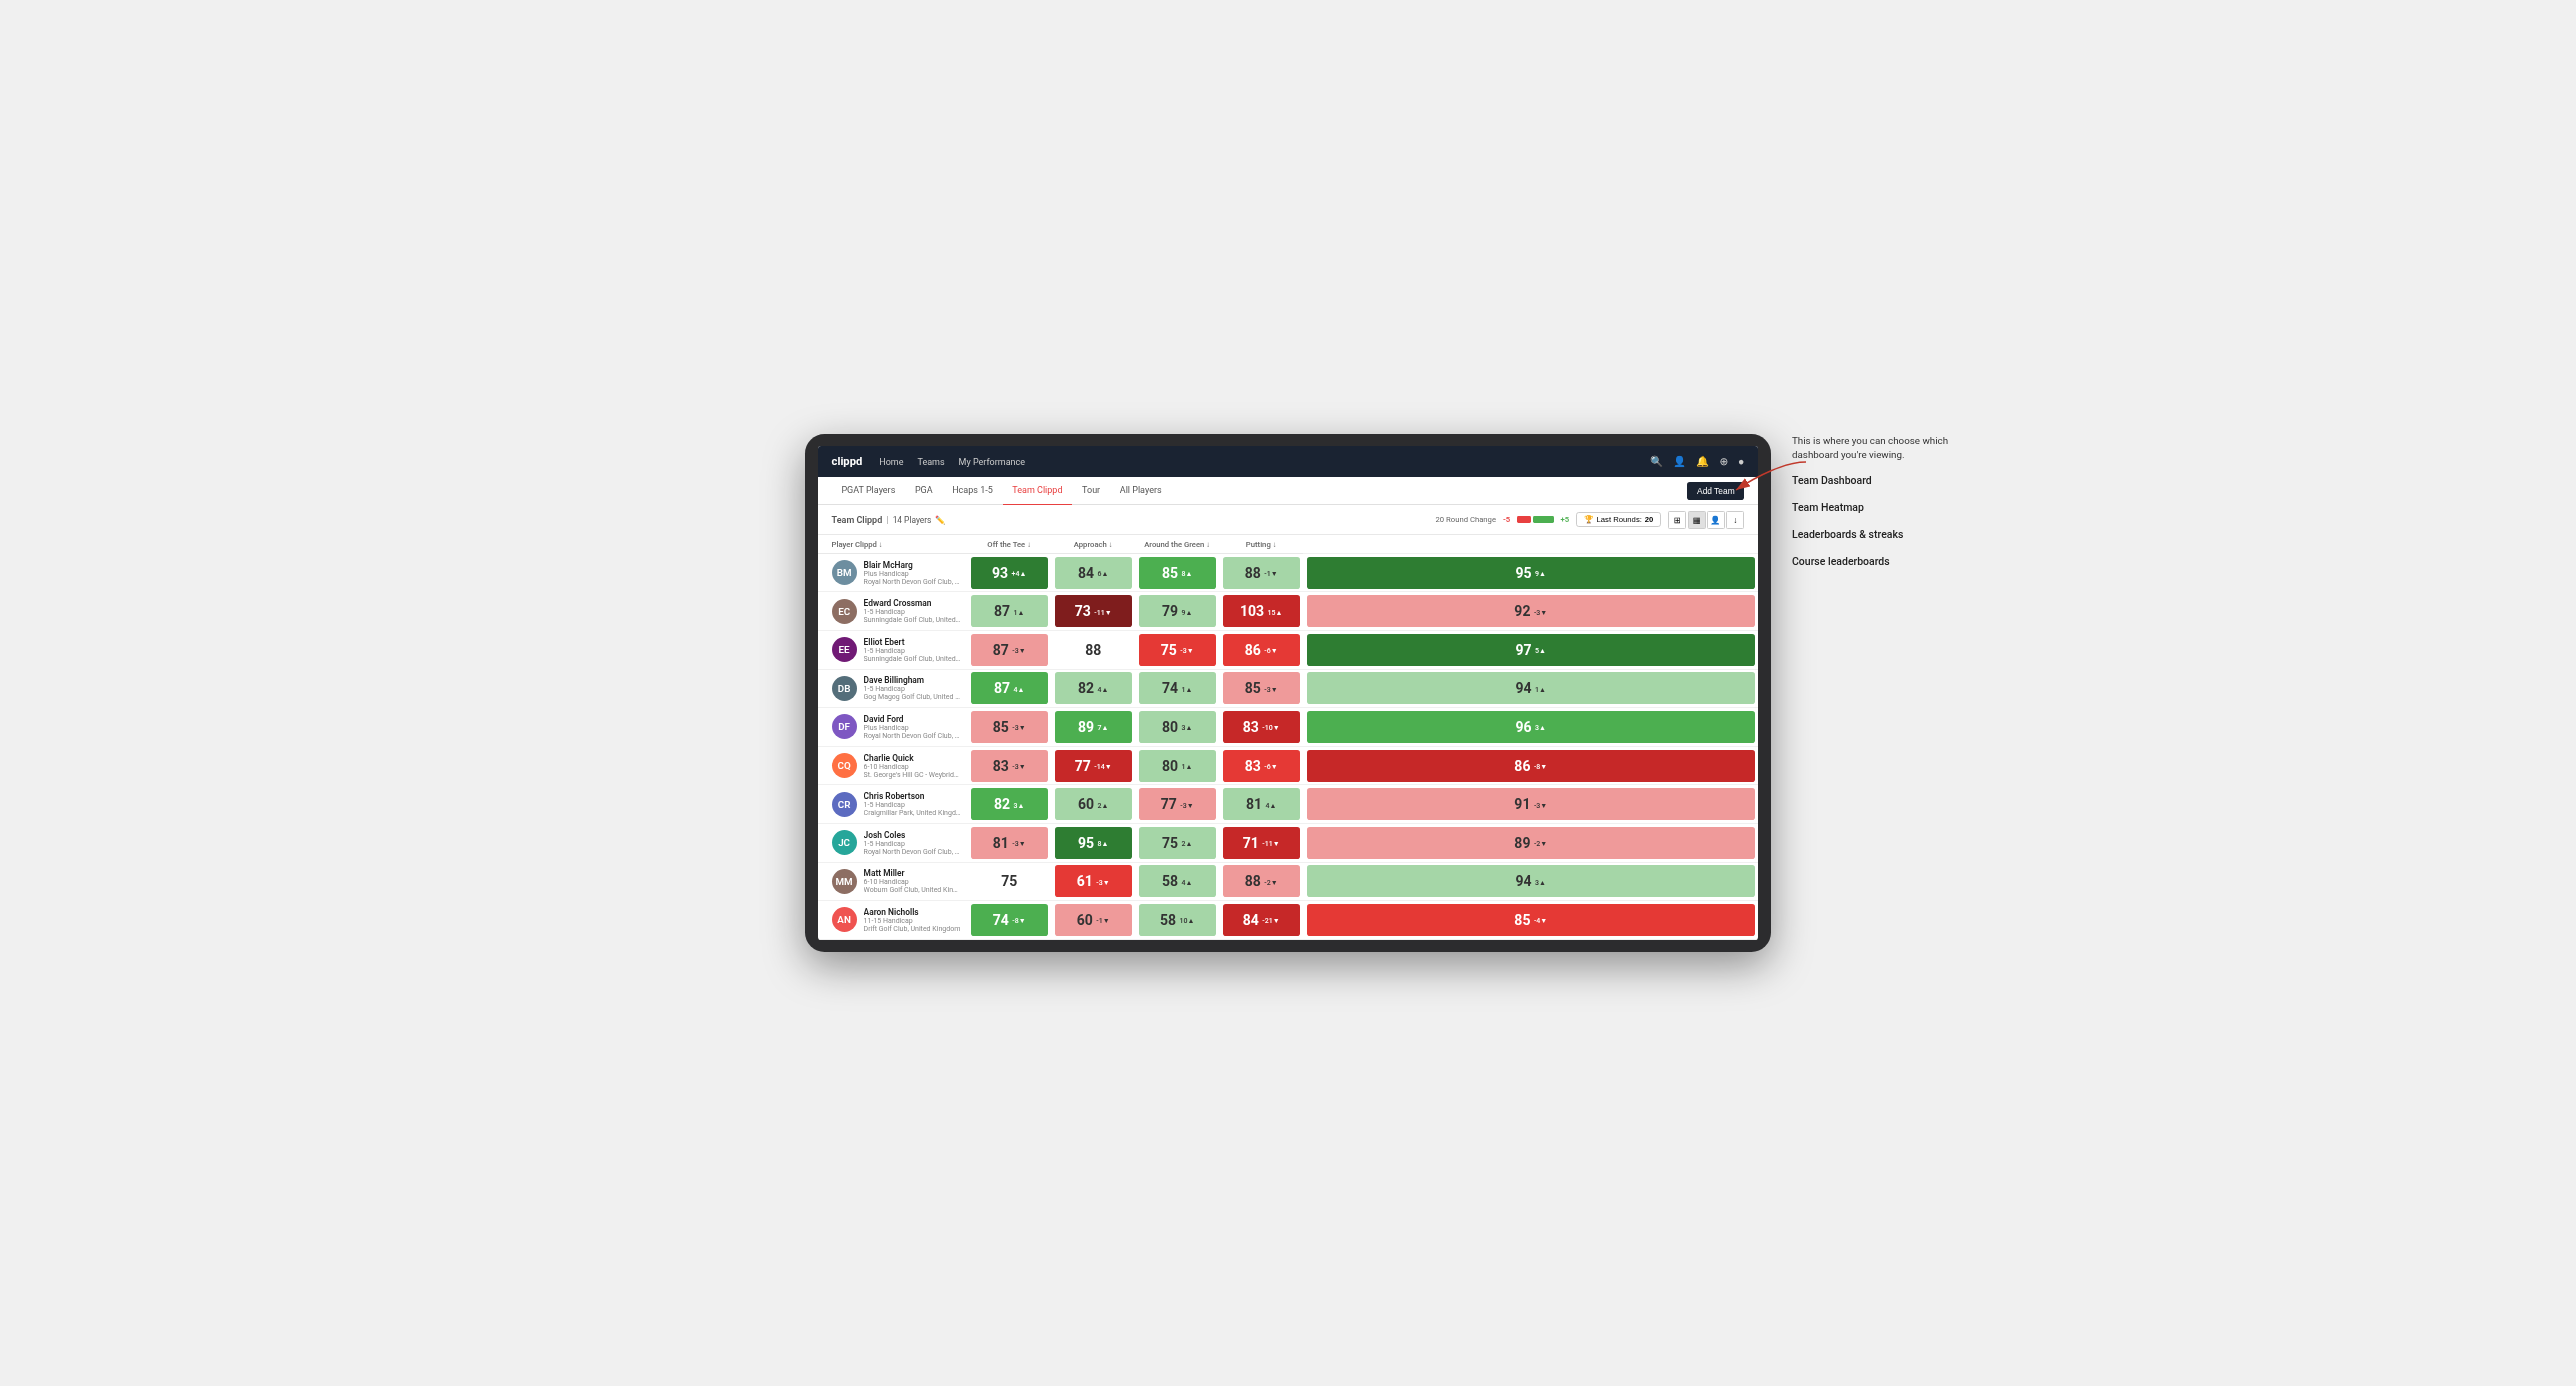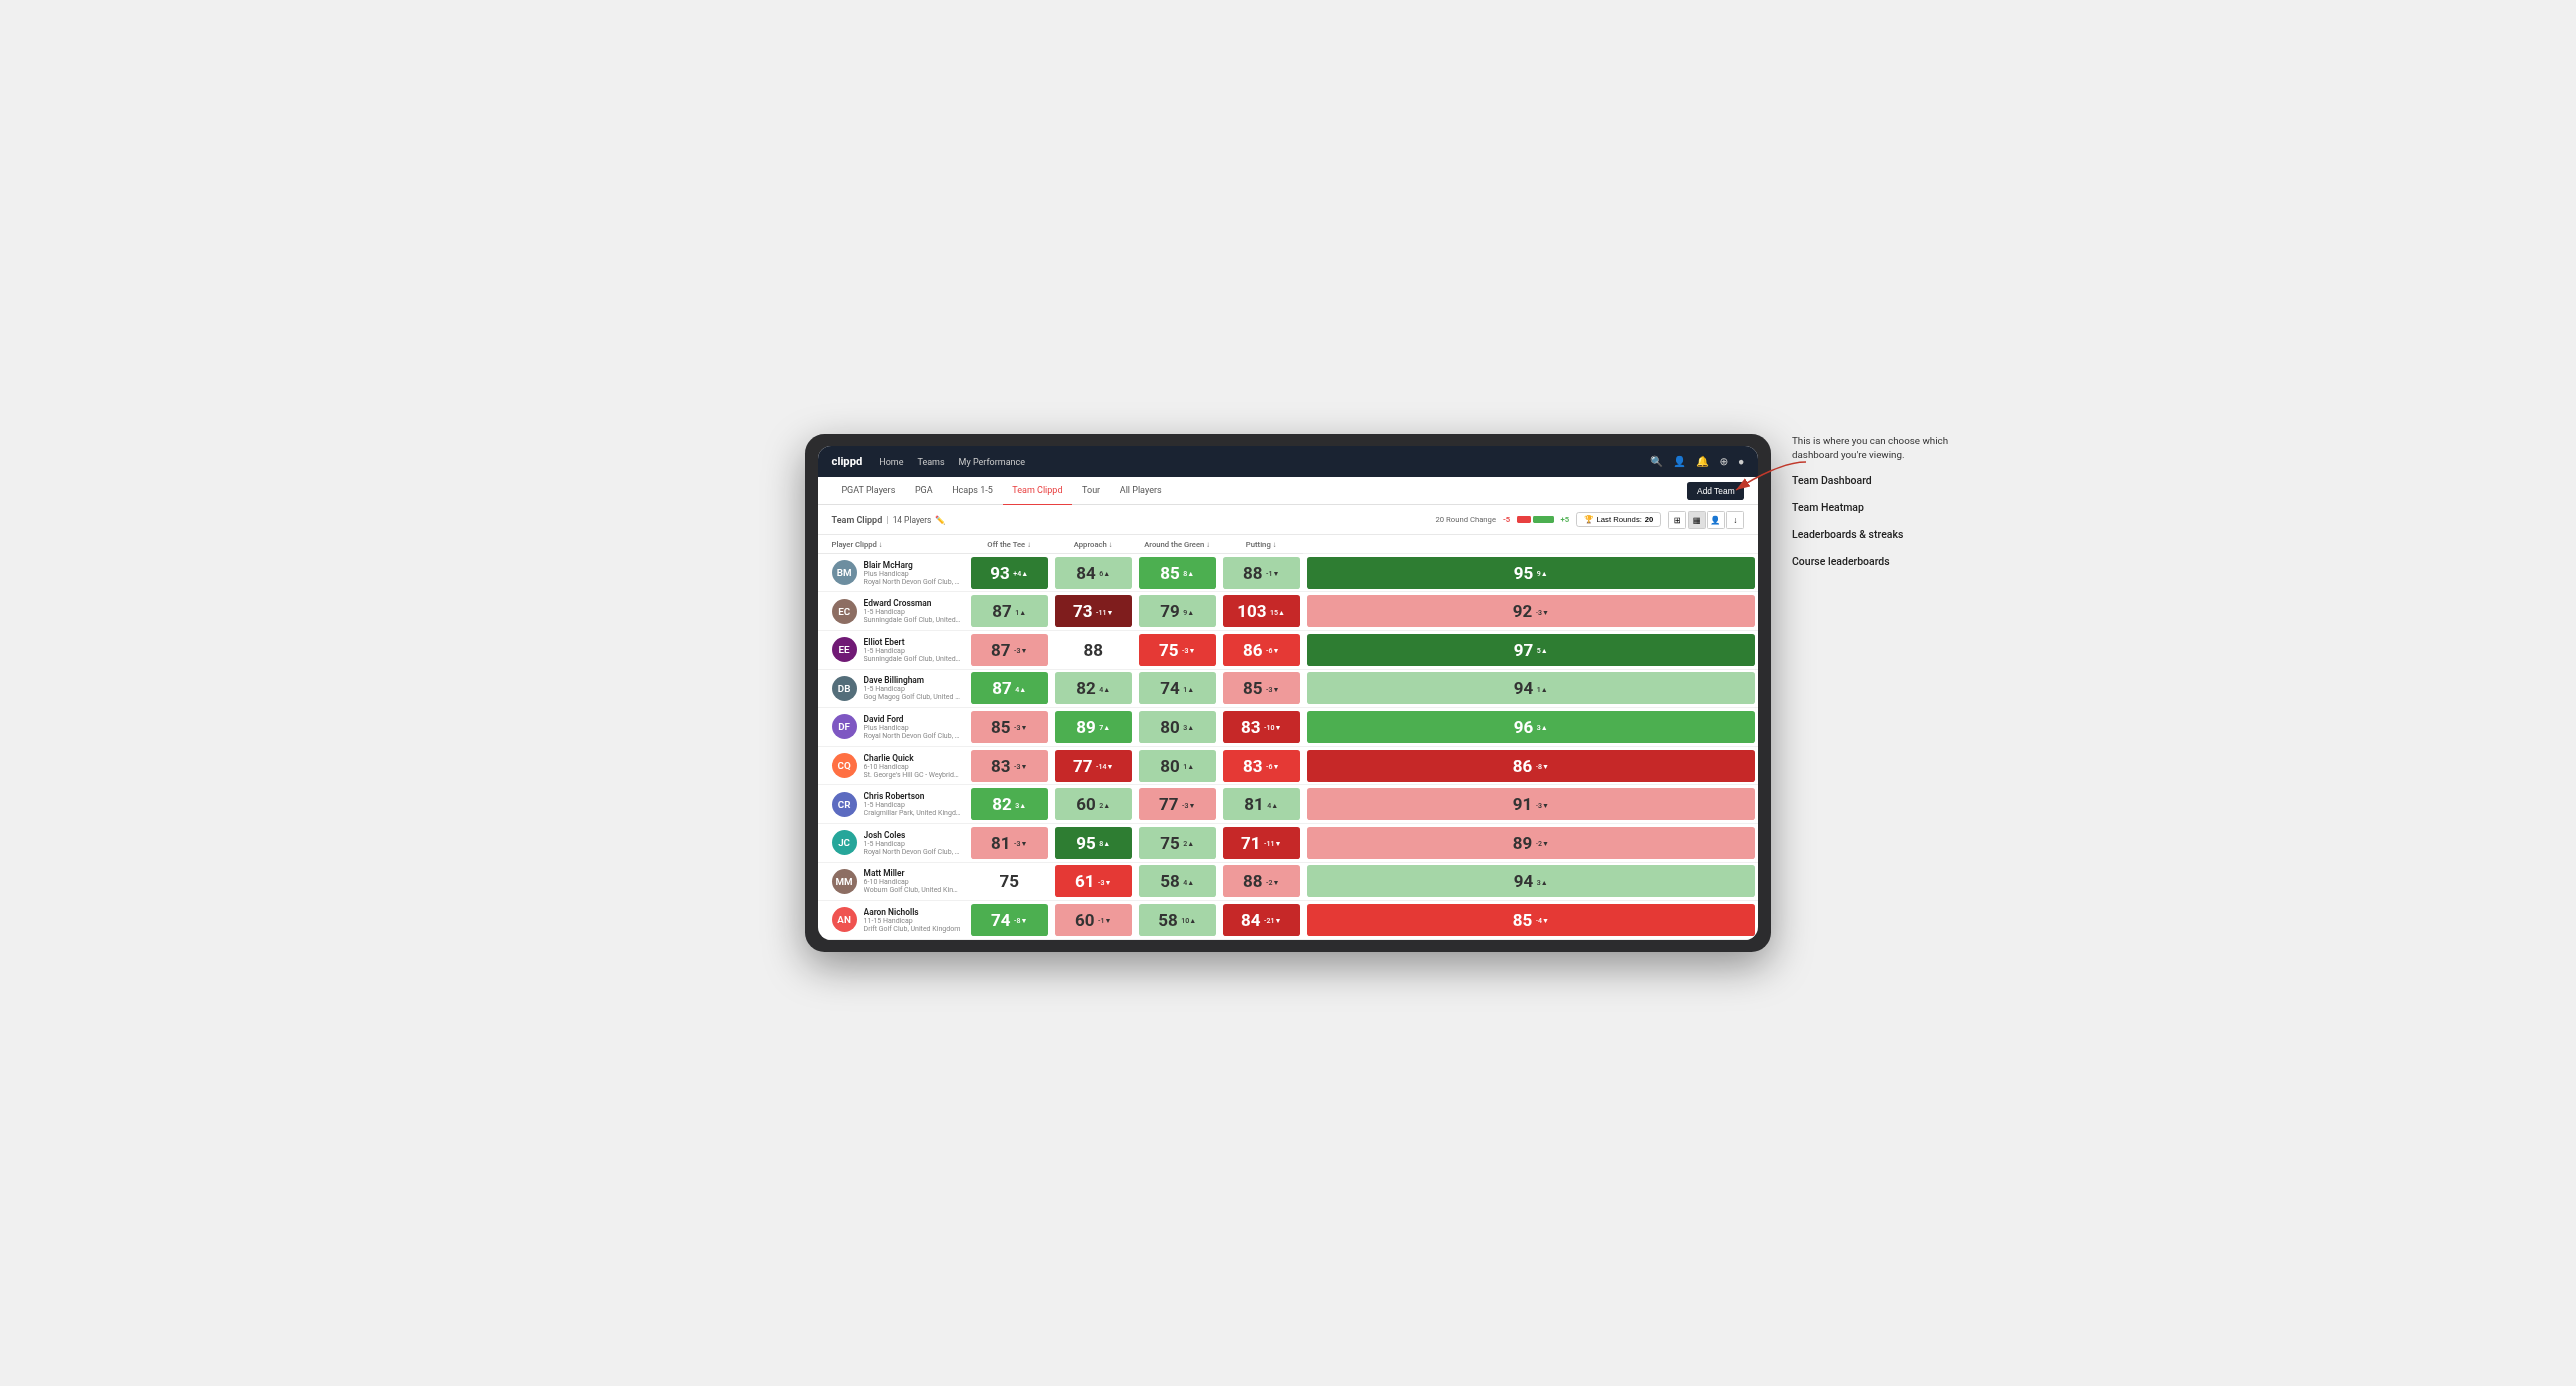--- a/index.html
+++ b/index.html
@@ -22,21 +22,21 @@
     
     .tablet-frame {
       background: #2c2c2e;
       border-radius: 19.6px;
       padding: 12.6px;
       box-shadow: 0 14px 42px rgba(0,0,0,0.4);
     }
 
     .tablet-screen {
       background: #fff;
-      border-radius: 13px;
+      border-radius: 3px;
       overflow: hidden;
     }
 
     
     .navbar {
       background: #1a2332;
       display: flex;
       align-items: center;
       padding: 0 14px;
       height: 31px;
@@ -235,21 +235,21 @@
       color: #fff;
       position: relative;
     }
 
     .data-table tr { border-bottom: 0.7px solid #f0f0f0; }
     .data-table td.metric-td {
       padding: 2.8px 3.5px;
       vertical-align: middle;
     }
 
-    .score-main { font-size: 17px; font-weight: 700; }
+    .score-main { font-size: 14px; font-weight: 700; }
     .score-delta { font-size: 7px; font-weight: 500; margin-left: 1.4px; margin-top: 2.8px; }
 
     .annotation-container {
       position: absolute;
       right: -217px;
       top: 0px;
       width: 196px;
     }
     .annotation-intro {
       font-size: 9.8px;

